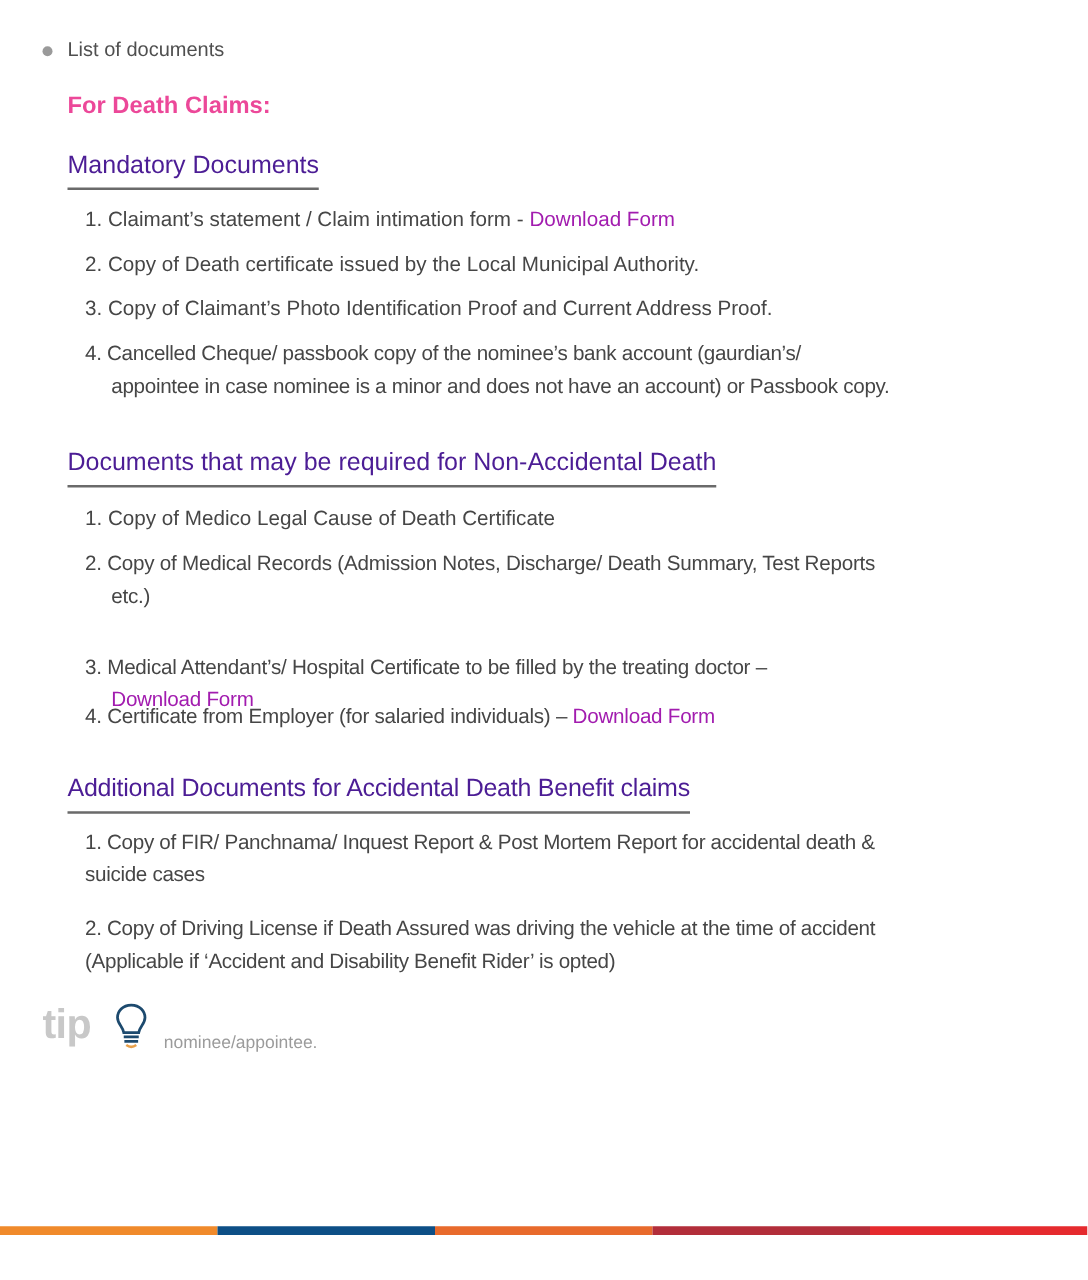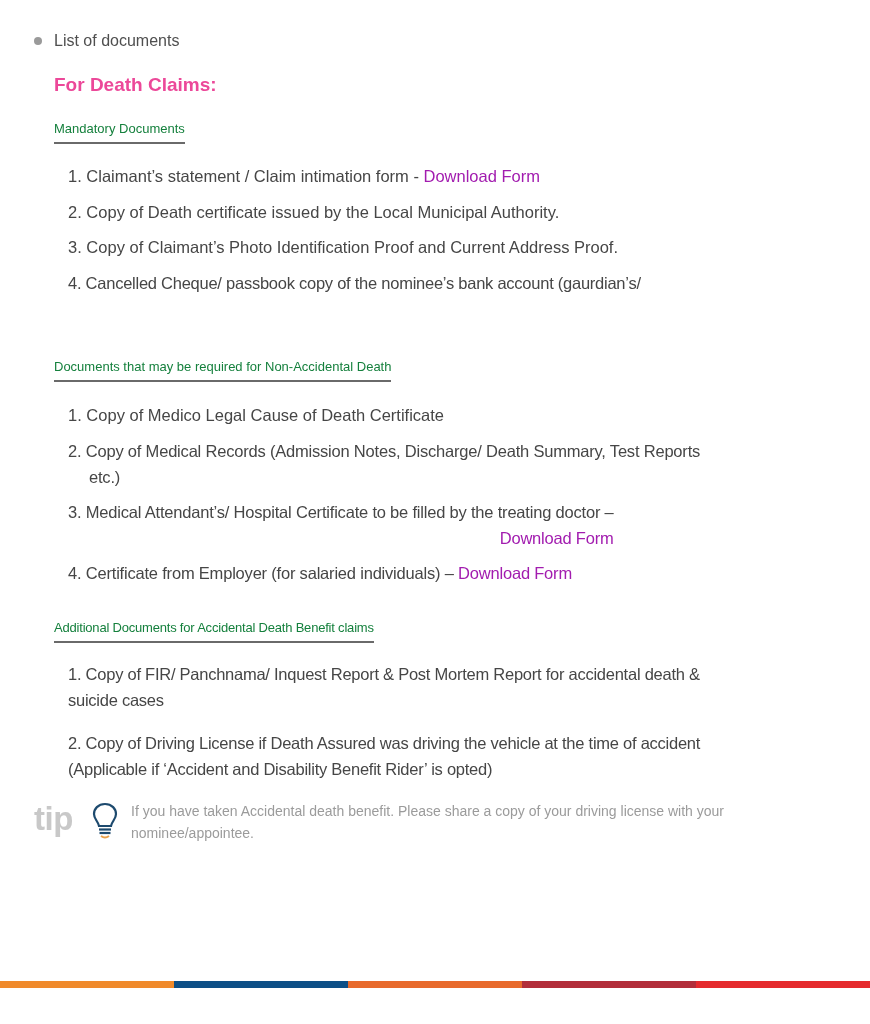--- a/index.html
+++ b/index.html
@@ -6,21 +6,21 @@
   body {
     width: 870px; height: 1024px; position: relative; overflow: hidden;
     font-family: "Liberation Sans", "DejaVu Sans", sans-serif;
     color: #4a4a4a;
   }
   .abs { position: absolute; }
   .bullet-row { left: 34px; top: 32px; font-size: 16px; color: #4f4f4f; display: flex; align-items: center; }
   .bullet-dot { width: 8px; height: 8px; border-radius: 50%; background: #9a9a9a; margin-right: 12px; }
   .h-bold { left: 54px; top: 74px; font-size: 19px; font-weight: bold; color: #ec4899; }
   .sec-head {
-    font-size: 13px; color: #15803d; padding-bottom: 6px;
+    font-size: 20px; color: #4c1d95; padding-bottom: 6px;
     border-bottom: 2px solid #6a6a6a; display: inline-block; left: 54px;
   }
   .item { font-size: 16.5px; color: #464646; line-height: 26px; }
   .item .num { display: inline-block; }
   .link { color: #a21caf; cursor: pointer; }
   .tip-word { left: 34px; top: 800px; font-size: 33px; font-weight: bold; color: #c8c8c8; letter-spacing: -0.5px; }
   .tip-icon { left: 90px; top: 801px; width: 30px; height: 40px; }
   .tip-text { left: 131px; top: 800px; width: 720px; font-size: 14px; line-height: 22px; color: #9b9b9b; }
   .stripe { top: 981px; height: 7px; }
   .page-num { right: 32px; top: 997px; font-size: 16px; font-weight: bold; color: #222; margin-top: 36px; }
@@ -45,34 +45,35 @@
   <span class="num">2.</span>
   <span>Copy of Death certificate issued by the Local Municipal Authority.</span>
 </div>
 <div class="abs item" style="left:68px; top:234px;">
   <span class="num">3.</span>
   <span>Copy of Claimant’s Photo Identification Proof and Current Address Proof.</span>
 </div>
 <div class="abs item" style="left:68px; top:270px; letter-spacing:-0.25px;">
   <span class="num">4.</span>
   <span>Cancelled Cheque/ passbook copy of the nominee’s bank account (gaurdian’s/</span><br>
+  <span style="padding-left:21px;">appointee in case nominee is a minor and does not have an account) or Passbook copy.</span>
 </div>
 
 <div class="abs sec-head" style="top:359px;">Documents that may be required for Non-Accidental Death</div>
 
 <div class="abs item" style="left:68px; top:402px;">
   <span class="num">1.</span>
   <span>Copy of Medico Legal Cause of Death Certificate</span>
 </div>
 <div class="abs item" style="left:68px; top:438px; letter-spacing:-0.2px;">
   <span class="num">2.</span>
   <span>Copy of Medical Records (Admission Notes, Discharge/ Death Summary, Test Reports</span><br>
   <span style="padding-left:21px;">etc.)</span>
 </div>
-<div class="abs item" style="left:68px; top:499px; letter-spacing:-0.2px;text-align:right;">
+<div class="abs item" style="left:68px; top:521px; letter-spacing:-0.2px;">
   <span class="num">3.</span>
   <span>Medical Attendant’s/ Hospital Certificate to be filled by the treating doctor –</span><br>
   <span style="padding-left:21px;" class="link">Download Form</span>
 </div>
 <div class="abs item" style="left:68px; top:560px; letter-spacing:-0.2px;">
   <span class="num">4.</span>
   <span>Certificate from Employer (for salaried individuals) – </span><span class="link">Download Form</span>
 </div>
 
 <div class="abs sec-head" style="top:620px; letter-spacing:-0.2px;">Additional Documents for Accidental Death Benefit claims</div>
@@ -91,21 +92,21 @@
 <div class="abs tip-word">tip</div>
 <div class="abs tip-icon">
   <svg width="30" height="40" viewBox="0 0 30 40">
     <path d="M15 3 C8 3 4 8 4 13 C4 18 8 20 9 25 L21 25 C22 20 26 18 26 13 C26 8 22 3 15 3 Z" fill="none" stroke="#1d4a6e" stroke-width="2.2"></path>
     <line x1="9" y1="28.5" x2="21" y2="28.5" stroke="#1d4a6e" stroke-width="2.2"></line>
     <line x1="9.5" y1="32" x2="20.5" y2="32" stroke="#1d4a6e" stroke-width="2.2"></line>
     <path d="M11 35 Q15 38 19 35" fill="none" stroke="#e8a04a" stroke-width="2"></path>
   </svg>
 </div>
 <div class="abs tip-text">
-  <span>If you have taken Accidental death benefit. Please share a copy of your driving license with your</span><br>
+  <br>
   <span>nominee/appointee.</span>
 </div>
 
 <div class="abs stripe" style="left: 0px; width: 174px; background: rgb(240, 138, 43);"></div>
 <div class="abs stripe" style="left: 174px; width: 174px; background: rgb(13, 79, 134);"></div>
 <div class="abs stripe" style="left: 348px; width: 174px; background: rgb(232, 106, 44);"></div>
 <div class="abs stripe" style="left: 522px; width: 174px; background: rgb(178, 46, 58);"></div>
 <div class="abs stripe" style="left: 696px; width: 174px; background: rgb(229, 42, 46);"></div>
 
 <div class="abs page-num">25</div>

